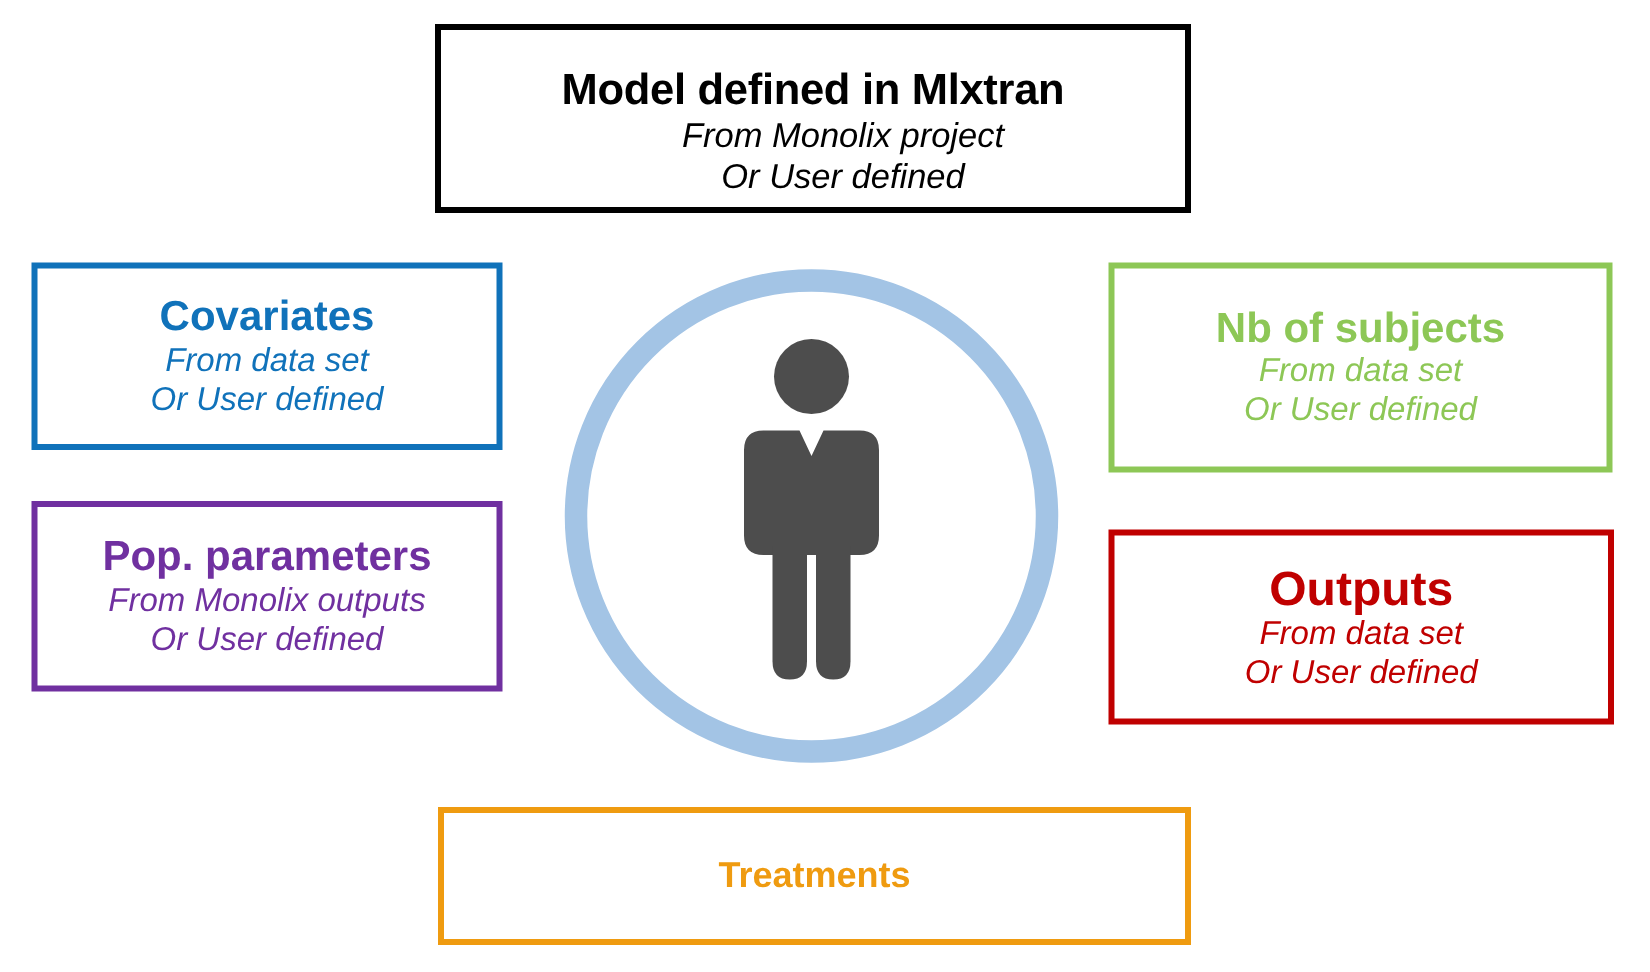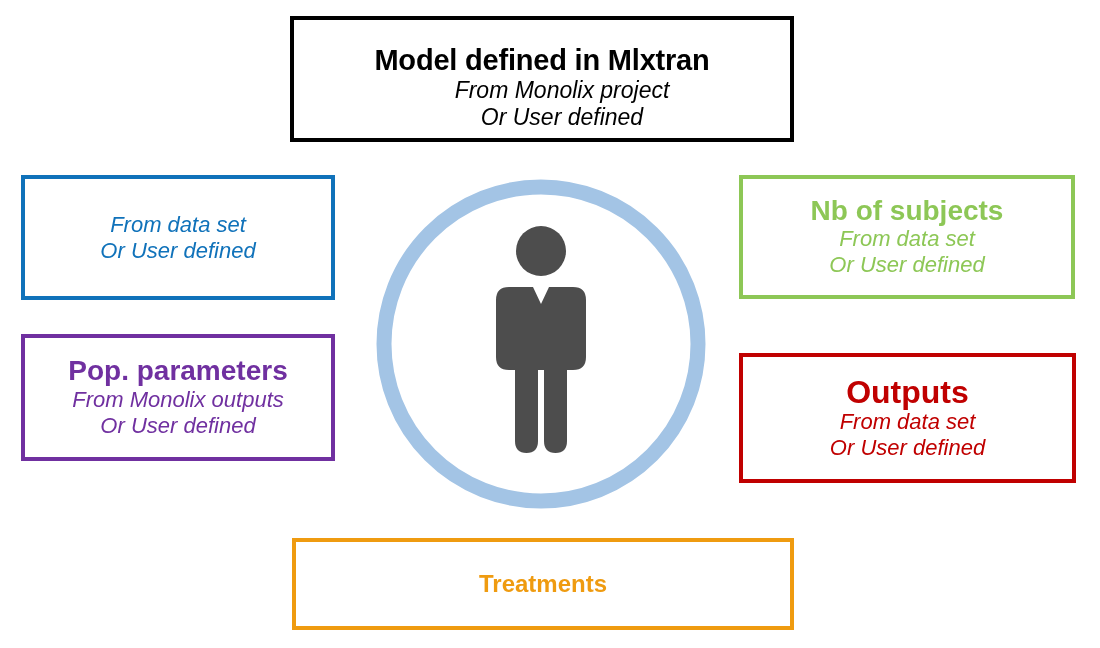--- a/index.html
+++ b/index.html
@@ -76,21 +76,21 @@
     color: #7030A0;
   }
   #box-popparams .title { font-size: 28px; }
   #box-popparams .sub   { font-size: 22px; }
 
   
   #box-subjects {
     left: 739px;
     top: 175px;
     width: 336px;
-    height: 124px;
+    height: 140px;
     border: 4px solid #8DC756;
     color: #8DC756;
   }
   #box-subjects .title { font-size: 28px; }
   #box-subjects .sub   { font-size: 22px; }
 
   
   #box-outputs {
     left: 739px;
     top: 353px;
@@ -129,20 +129,21 @@
 
 <div id="canvas">
 
   <div class="box" id="box-model">
     <div class="title">Model defined in Mlxtran</div>
     <div class="sub">From Monolix project</div>
     <div class="sub">Or User defined</div>
   </div>
 
   <div class="box" id="box-covariates">
+    <div class="title">Covariates</div>
     <div class="sub">From data set</div>
     <div class="sub">Or User defined</div>
   </div>
 
   <div class="box" id="box-subjects">
     <div class="title">Nb of subjects</div>
     <div class="sub">From data set</div>
     <div class="sub">Or User defined</div>
   </div>
 

